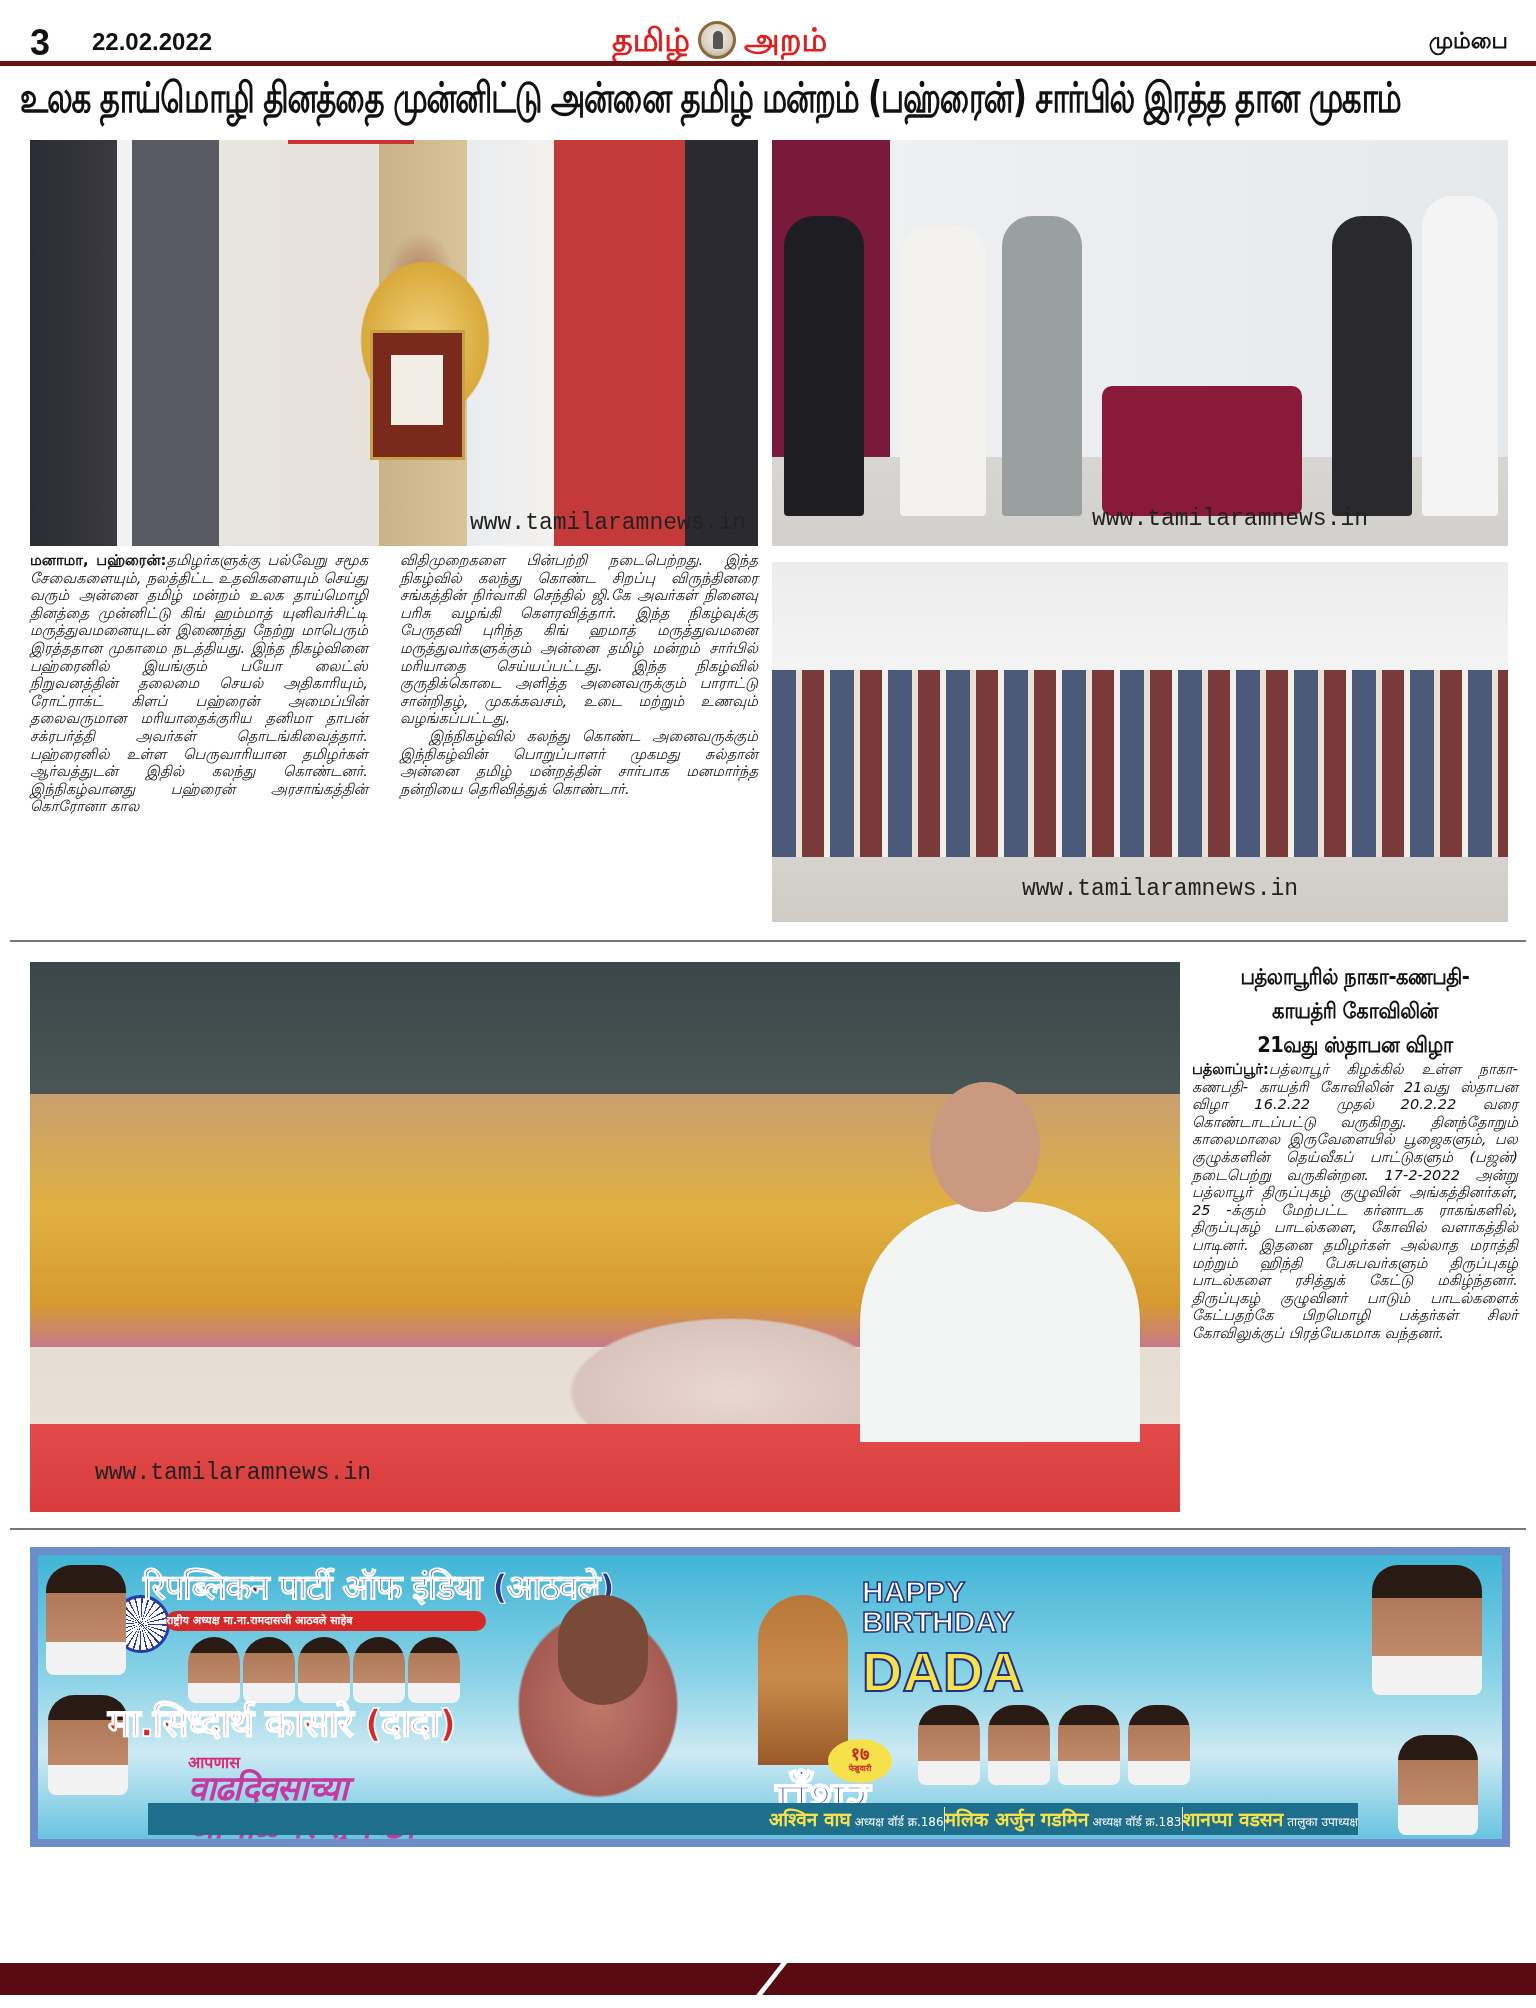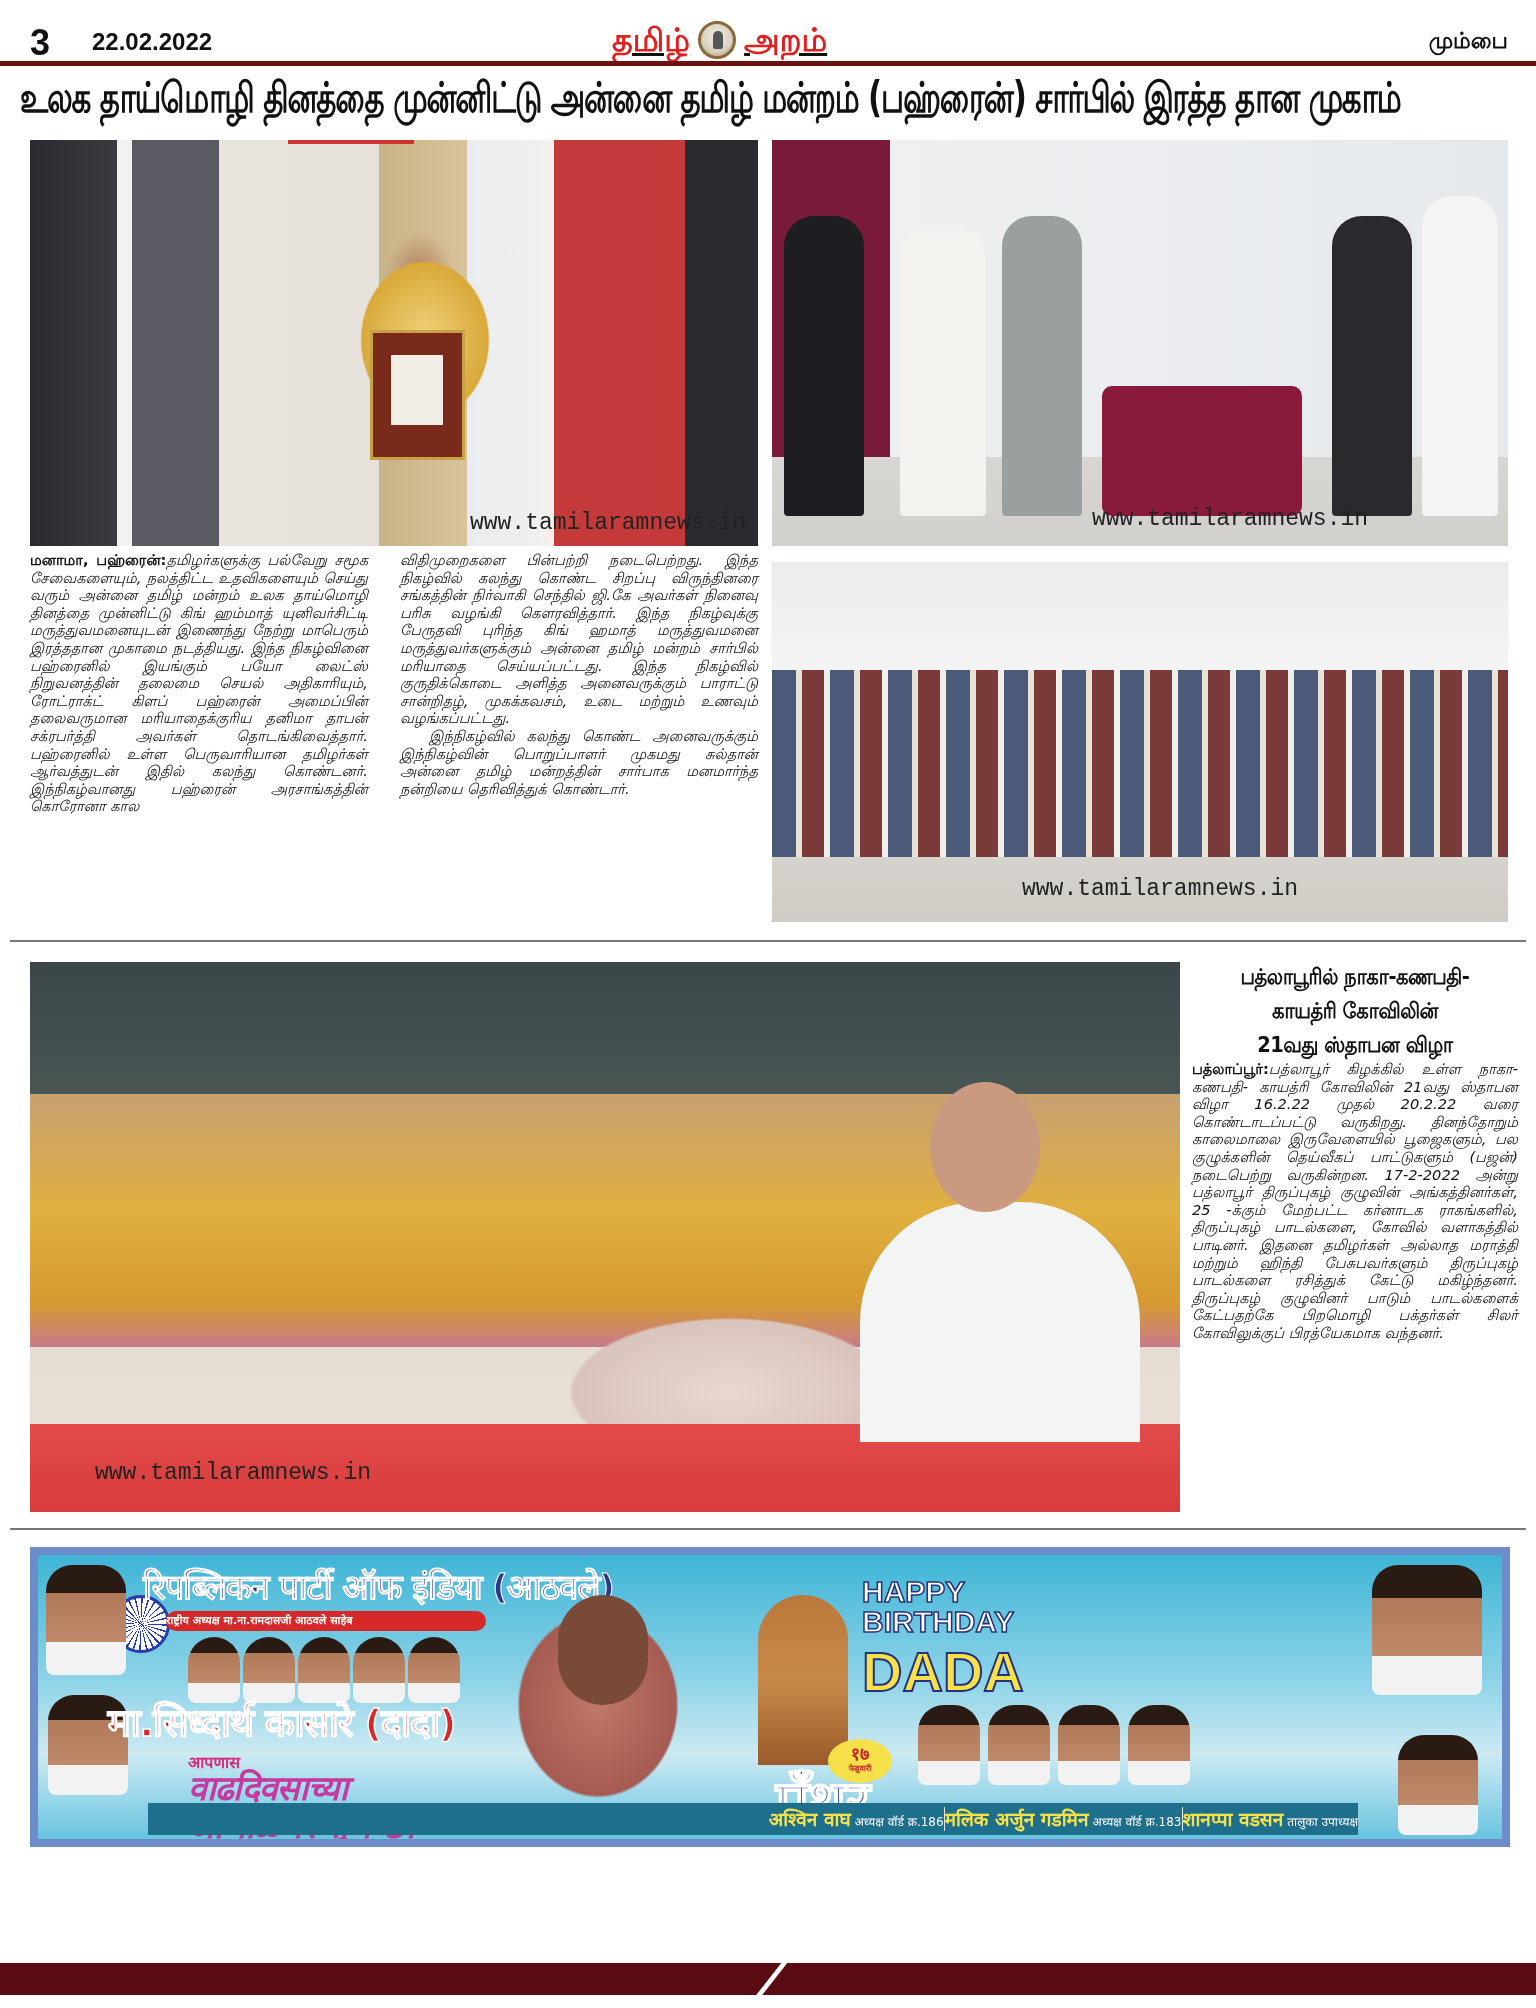--- a/index.html
+++ b/index.html
@@ -4,21 +4,21 @@
 <style>
   * { box-sizing: border-box; margin: 0; padding: 0; }
   html, body { width: 1536px; height: 2008px; background: #ffffff; overflow: hidden; }
   body { position: relative; font-family: "DejaVu Sans", sans-serif; color: #111; }
 
   .abs { position: absolute; }
 
   
   .mast-page { left: 30px; top: 22px; font-family: "Liberation Sans", sans-serif; font-weight: 700; font-size: 36px; color: #111; }
   .mast-date { left: 92px; top: 28px; font-family: "Liberation Sans", sans-serif; font-weight: 700; font-size: 24px; color: #111; }
-  .mast-logo { left: 612px; top: 18px; height: 44px; display: flex; align-items: center; gap: 8px; text-decoration: underline; }
+  .mast-logo { left: 612px; top: 18px; height: 44px; display: flex; align-items: center; gap: 8px; }
   .mast-logo .word { font-family: "DejaVu Sans", sans-serif; font-weight: 700; font-size: 32px; color: #e02020; line-height: 1; }
   .mast-logo .emblem { width: 38px; height: 38px; border-radius: 50%; border: 3px solid #8a6a3a; background: radial-gradient(circle at 50% 40%, #f4efe6 0%, #d8cfbf 60%, #a89070 100%); position: relative; }
   .mast-logo .emblem::after { content: ""; position: absolute; left: 12px; top: 7px; width: 10px; height: 18px; border-radius: 5px 5px 2px 2px; background: #555; }
   .mast-city { right: 28px; top: 28px; font-weight: 700; font-size: 22px; color: #111; }
   .mast-rule { left: 0; top: 61px; width: 1536px; height: 5px; background: #6b1313; }
 
   
   .headline { left: 20px; top: 74px; width: 1500px; font-family: "DejaVu Sans", sans-serif; font-weight: 700; font-size: 31px; letter-spacing: -1.2px; color: #111; white-space: nowrap; transform: scaleY(1.35); transform-origin: top left; line-height: 34px; }
 
   

